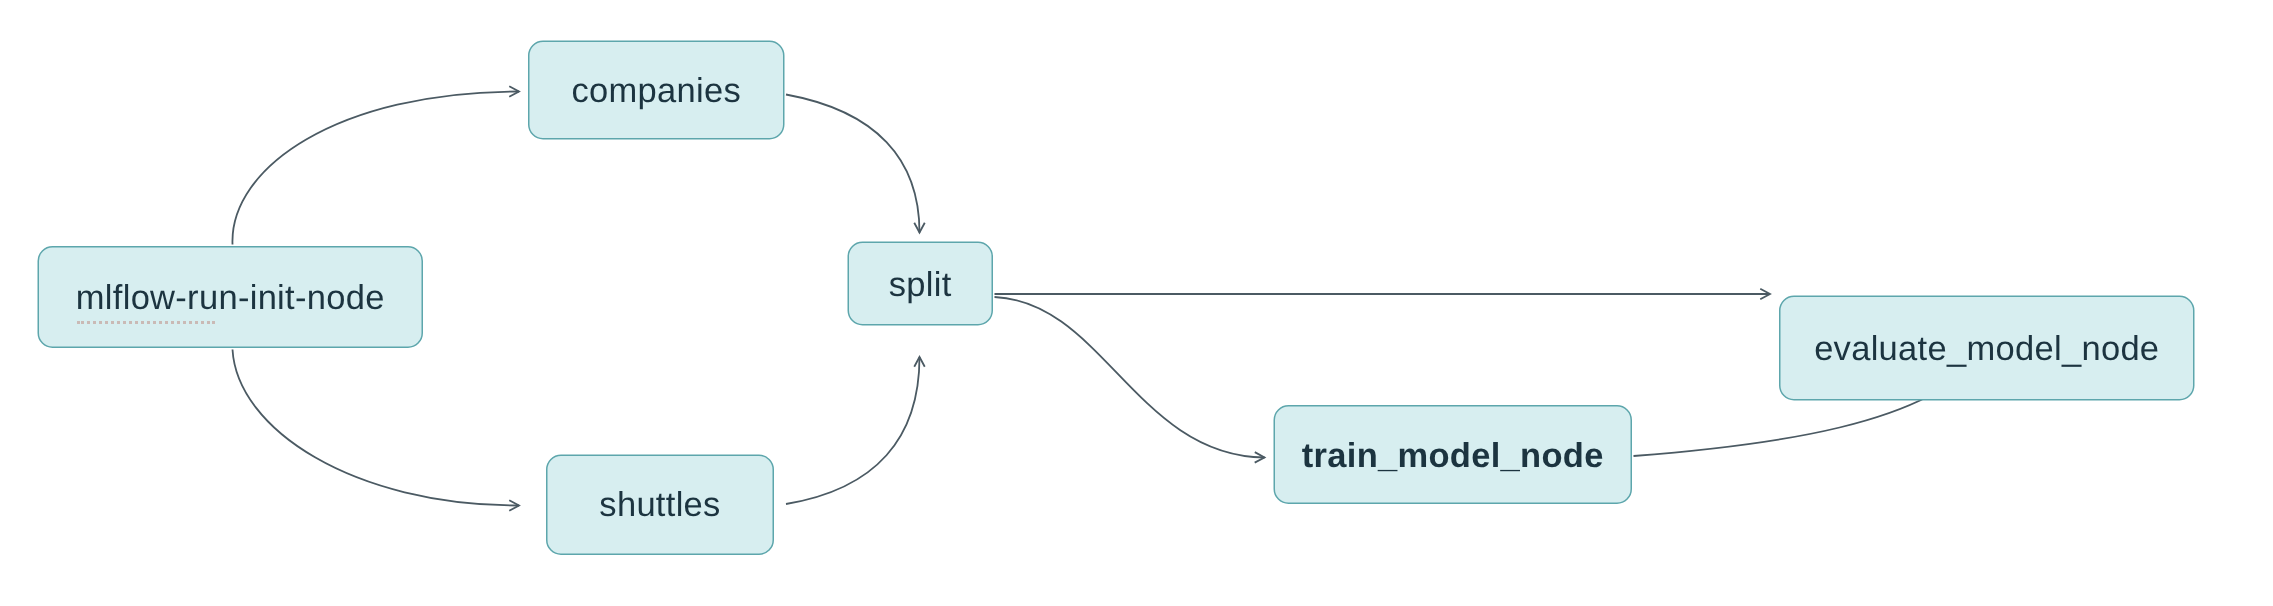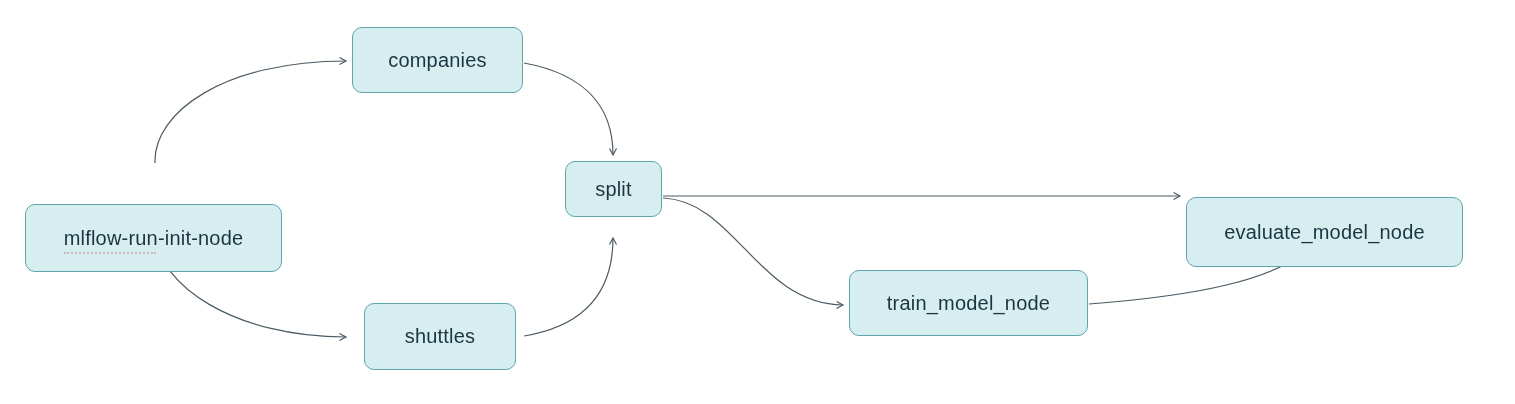--- a/index.html
+++ b/index.html
@@ -33,21 +33,21 @@
     box-sizing: border-box;
     display: flex;
     align-items: center;
     justify-content: center;
     background: var(--node-fill, #d7eef0);
     border: 1px solid var(--node-border, #5da6ac);
     border-radius: 10px;
     cursor: pointer;
   }
   .node .label {
-    font-size: 20px;
+    font-size: 23px;
     letter-spacing: 0.2px;
     color: var(--node-text, #1c3440);
     white-space: nowrap;
     position: relative;
   }
   .node .squiggle {
     position: absolute;
     height: 0;
     border-bottom: 2px dotted rgba(191, 144, 134, 0.55);
     left: 0;
@@ -66,31 +66,31 @@
       </marker>
     </defs>
   <path class="edge" d="M 155 163 C 153 112 225 61 346 61" marker-end="url(#arrow)"></path>
       <path class="edge" d="M 155 233 C 158 286 235 337 346 337" marker-end="url(#arrow)"></path>
       <path class="edge" d="M 524 63 C 584 74 613 106 613 155" marker-end="url(#arrow)"></path>
       <path class="edge" d="M 524 336 C 584 326 613 292 613 238" marker-end="url(#arrow)"></path>
       <path class="edge" d="M 663 196 L 1180 196" marker-end="url(#arrow)"></path>
       <path class="edge" d="M 663 198 C 735 201 758 304 843 305" marker-end="url(#arrow)"></path>
       <path class="edge" d="M 1089 304 C 1180 297 1287 283 1321 236" marker-end="url(#arrow)"></path>
     </svg>
-<div class="node" style="left: 25px; top: 164px; width: 257px; height: 68px; margin-top: 40px;">
+<div class="node" style="left: 25px; top: 164px; width: 257px; height: 68px;">
     <span class="label">mlflow-run-init-node<span class="squiggle"></span></span>
   </div>
     <div class="node" style="left: 352px; top: 27px; width: 171px; height: 66px;">
     <span class="label">companies</span>
   </div>
     <div class="node" style="left: 364px; top: 303px; width: 152px; height: 67px;">
     <span class="label">shuttles</span>
   </div>
     <div class="node" style="left: 565px; top: 161px; width: 97px; height: 56px;">
     <span class="label">split</span>
   </div>
-    <div class="node" style="left: 849px; top: 270px; width: 239px; height: 66px;">
+    <div class="node" style="left: 849px; top: 270px; width: 239px; height: 66px; font-weight: bold;">
     <span class="label">train_model_node</span>
   </div>
     <div class="node" style="left: 1186px; top: 159px; width: 277px; height: 70px; margin-top: 38px;">
     <span class="label">evaluate_model_node</span>
   </div>
   </div>
 
 </body></html>

